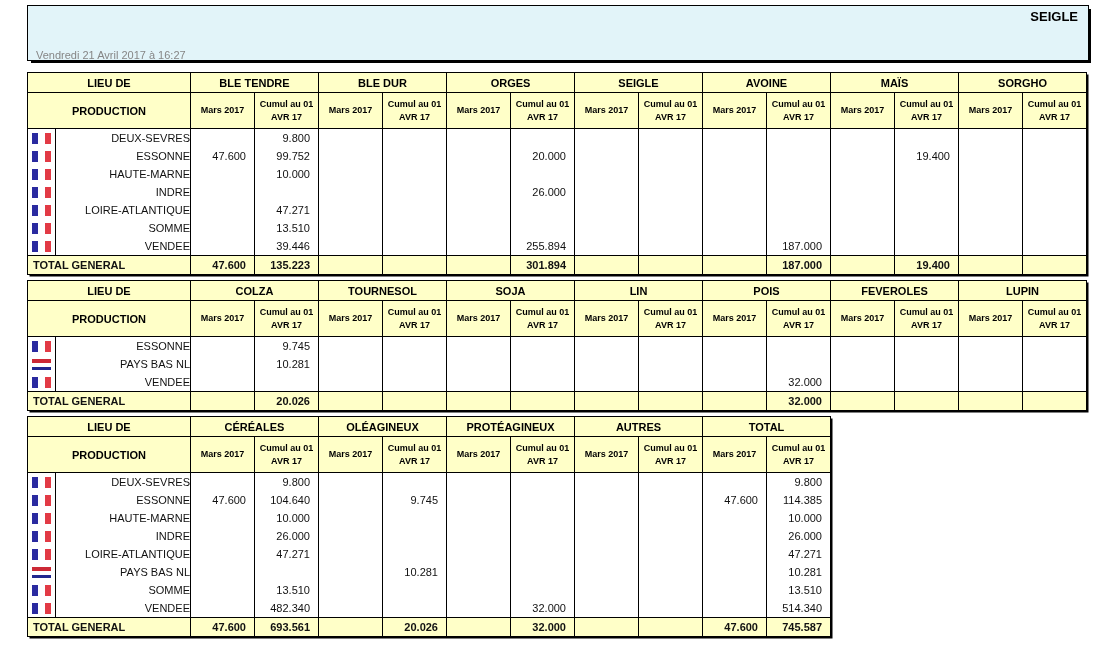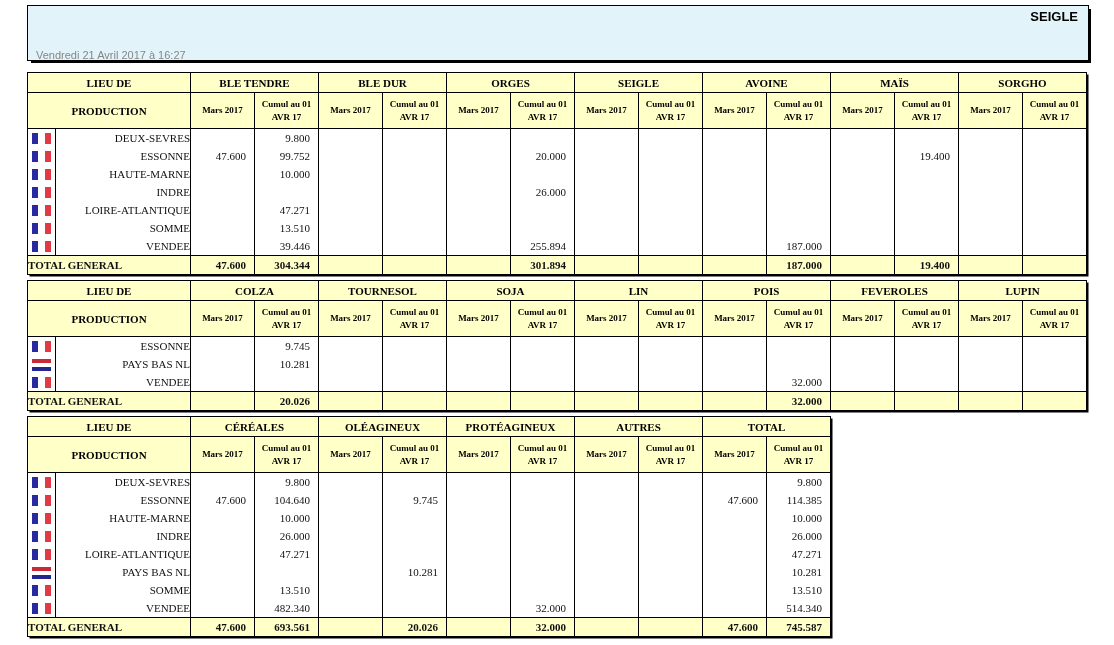--- a/index.html
+++ b/index.html
@@ -25,21 +25,21 @@
   .band .date{font-size:11px;color:var(--date-text);margin-top:40px;}
   .band .brand{font-size:13px;font-weight:bold;color:#000;padding-right:2px;}
   .band .title{
     text-align:center;font-size:17px;font-weight:bold;color:#000;
     text-decoration:underline;margin-top:3px;letter-spacing:.2px;
   }
 
   
   table.tbl{
     border-collapse:collapse;table-layout:fixed;background:#fff;
-    border:1px solid #000;box-shadow:2px 2px 0 -0.5px #000;margin-bottom:5px;font-family:Liberation Serif, serif;
+    border:1px solid #000;box-shadow:2px 2px 0 -0.5px #000;margin-bottom:5px;
   }
   .tbl th,.tbl td{overflow:hidden;white-space:nowrap;}
   .tbl th{
     border:1px solid #000;background:var(--table-header-bg);
     font-weight:bold;color:#000;text-align:center;padding:0 2px;
   }
   .tbl th.crop{font-size:11px;height:19px;}
   .tbl th.lieu{font-size:11px;height:19px;}
   .tbl th.prod{font-size:11px;height:35px;vertical-align:middle;}
   .tbl th.sub{font-size:9px;height:35px;line-height:1.35;vertical-align:middle;}
@@ -47,21 +47,21 @@
     border-left:1px solid #000;border-right:1px solid #000;border-top:none;border-bottom:none;
     font-size:11px;height:18px;color:#111;padding:0;vertical-align:middle;
   }
   .tbl td.flagcell{text-align:center;}
   .tbl td.name{text-align:right;padding-left:6px;}
   .tbl td.num{text-align:right;padding-right:8px;}
   .tbl tr.total td{
     border-top:1px solid #000;border-bottom:1px solid #000;
     background:var(--table-header-bg);font-weight:bold;height:18px;
   }
-  .tbl td.totallabel{text-align:left;font-size:11px;}
+  .tbl td.totallabel{text-align:left;padding-left:5px;font-size:11px;}
 
   
   .flag{display:inline-flex;width:19px;height:11px;vertical-align:middle;}
   .flag-fr>span{flex:1;}
   .flag-fr>span:nth-child(1){background:var(--flag-fr-blue);}
   .flag-fr>span:nth-child(2){background:#fff;}
   .flag-fr>span:nth-child(3){background:var(--flag-fr-red);}
   .flag-nl{flex-direction:column;}
   .flag-nl>span{flex:1;}
   .flag-nl>span:nth-child(1){background:var(--flag-nl-red);}
@@ -279,21 +279,21 @@
             <td class="num"></td>
             <td class="num">187.000</td>
             <td class="num"></td>
             <td class="num"></td>
             <td class="num"></td>
             <td class="num"></td>
           </tr>
           <tr class="total">
             <td class="totallabel" colspan="2">TOTAL GENERAL</td>
             <td class="num">47.600</td>
-            <td class="num">304.344</td>
+            <td class="num">135.223</td>
             <td class="num"></td>
             <td class="num"></td>
             <td class="num"></td>
             <td class="num">301.894</td>
             <td class="num"></td>
             <td class="num"></td>
             <td class="num"></td>
             <td class="num">187.000</td>
             <td class="num"></td>
             <td class="num">19.400</td>

